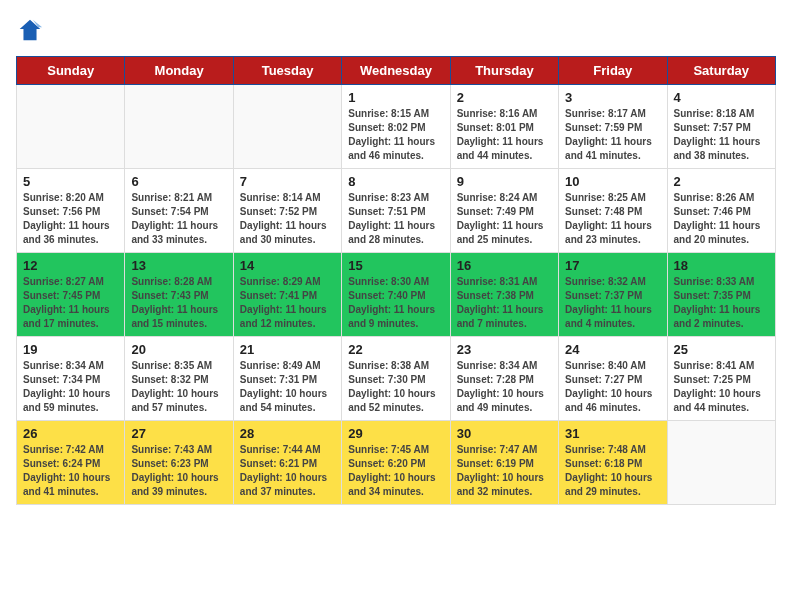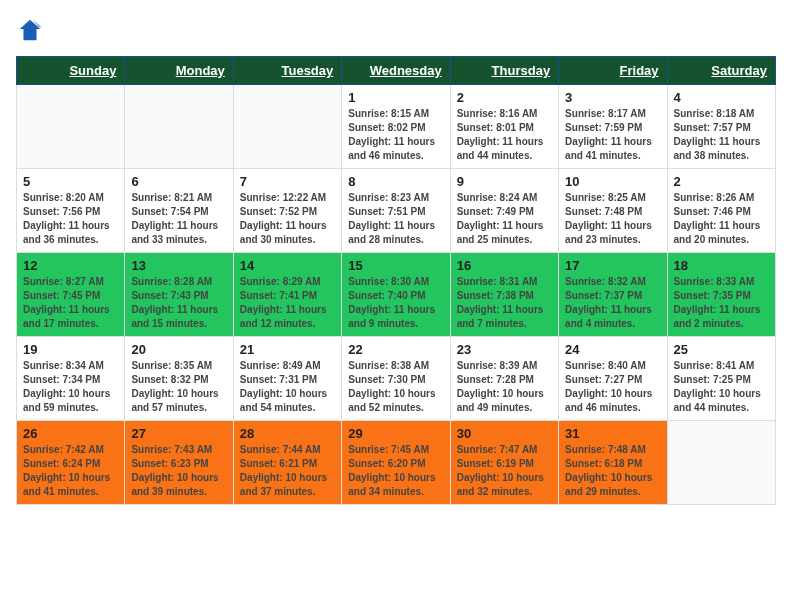--- a/index.html
+++ b/index.html
@@ -43,28 +43,27 @@
     .subtitle {
       font-size: 14px;
       color: #333;
     }
     .calendar {
       width: 100%;
       border-collapse: collapse;
       border: 1px solid #ccc;
     }
     .calendar th {
-      background-color: #14532d;
+      background-color: #b91c1c;
       color: white;
-      text-align: right;
+      text-align: center;
       padding: 6px 8px;
       font-size: 13px;
       font-weight: bold;
       border: 1px solid #1a4d99;
-      text-decoration: underline;
     }
     .calendar td {
       vertical-align: top;
       padding: 5px 6px;
       border: 1px solid #ddd;
       width: 108px;
       min-height: 80px;
       font-size: 10.5px;
       color: #333;
       background: #fff;
@@ -84,21 +83,21 @@
       color: #444;
       line-height: 1.4;
       font-weight: bold;
     }
     tr:nth-child(even) td:not(.empty) {
       background: #f5f5f5;
     }
     .calendar tr:nth-child(2) td { background: #fff; }
     .calendar tr:nth-child(3) td { background: #22c55e; }
     .calendar tr:nth-child(4) td { background: #fff; }
-    .calendar tr:nth-child(5) td { background: #f97316; }
+    .calendar tr:nth-child(5) td { background: #fde047; }
     .calendar tr:nth-child(6) td { background: #fff; }
     .calendar tr:nth-child(7) td { background: #f0f4fa; }
     .calendar td.empty { background: #f9f9f9 !important; }
   </style>
 </head>
 <body>
 
 <div class="header">
   <div class="logo">
     <svg class="logo-icon" viewBox="0 0 30 30">
@@ -166,21 +165,21 @@
 Daylight: 11 hours and 36 minutes.</div>
         </td>
         <td>
           <span class="day-number">6</span>
           <div class="day-info">Sunrise: 8:21 AM
 Sunset: 7:54 PM
 Daylight: 11 hours and 33 minutes.</div>
         </td>
         <td>
           <span class="day-number">7</span>
-          <div class="day-info">Sunrise: 12:22 AM
+          <div class="day-info">Sunrise: 8:14 AM
 Sunset: 7:52 PM
 Daylight: 11 hours and 30 minutes.</div>
         </td>
         <td>
           <span class="day-number">8</span>
           <div class="day-info">Sunrise: 8:23 AM
 Sunset: 7:51 PM
 Daylight: 11 hours and 28 minutes.</div>
         </td>
         <td>
@@ -266,21 +265,21 @@
 Daylight: 10 hours and 54 minutes.</div>
         </td>
         <td>
           <span class="day-number">22</span>
           <div class="day-info">Sunrise: 8:38 AM
 Sunset: 7:30 PM
 Daylight: 10 hours and 52 minutes.</div>
         </td>
         <td>
           <span class="day-number">23</span>
-          <div class="day-info">Sunrise: 8:39 AM
+          <div class="day-info">Sunrise: 8:34 AM
 Sunset: 7:28 PM
 Daylight: 10 hours and 49 minutes.</div>
         </td>
         <td>
           <span class="day-number">24</span>
           <div class="day-info">Sunrise: 8:40 AM
 Sunset: 7:27 PM
 Daylight: 10 hours and 46 minutes.</div>
         </td>
         <td>

